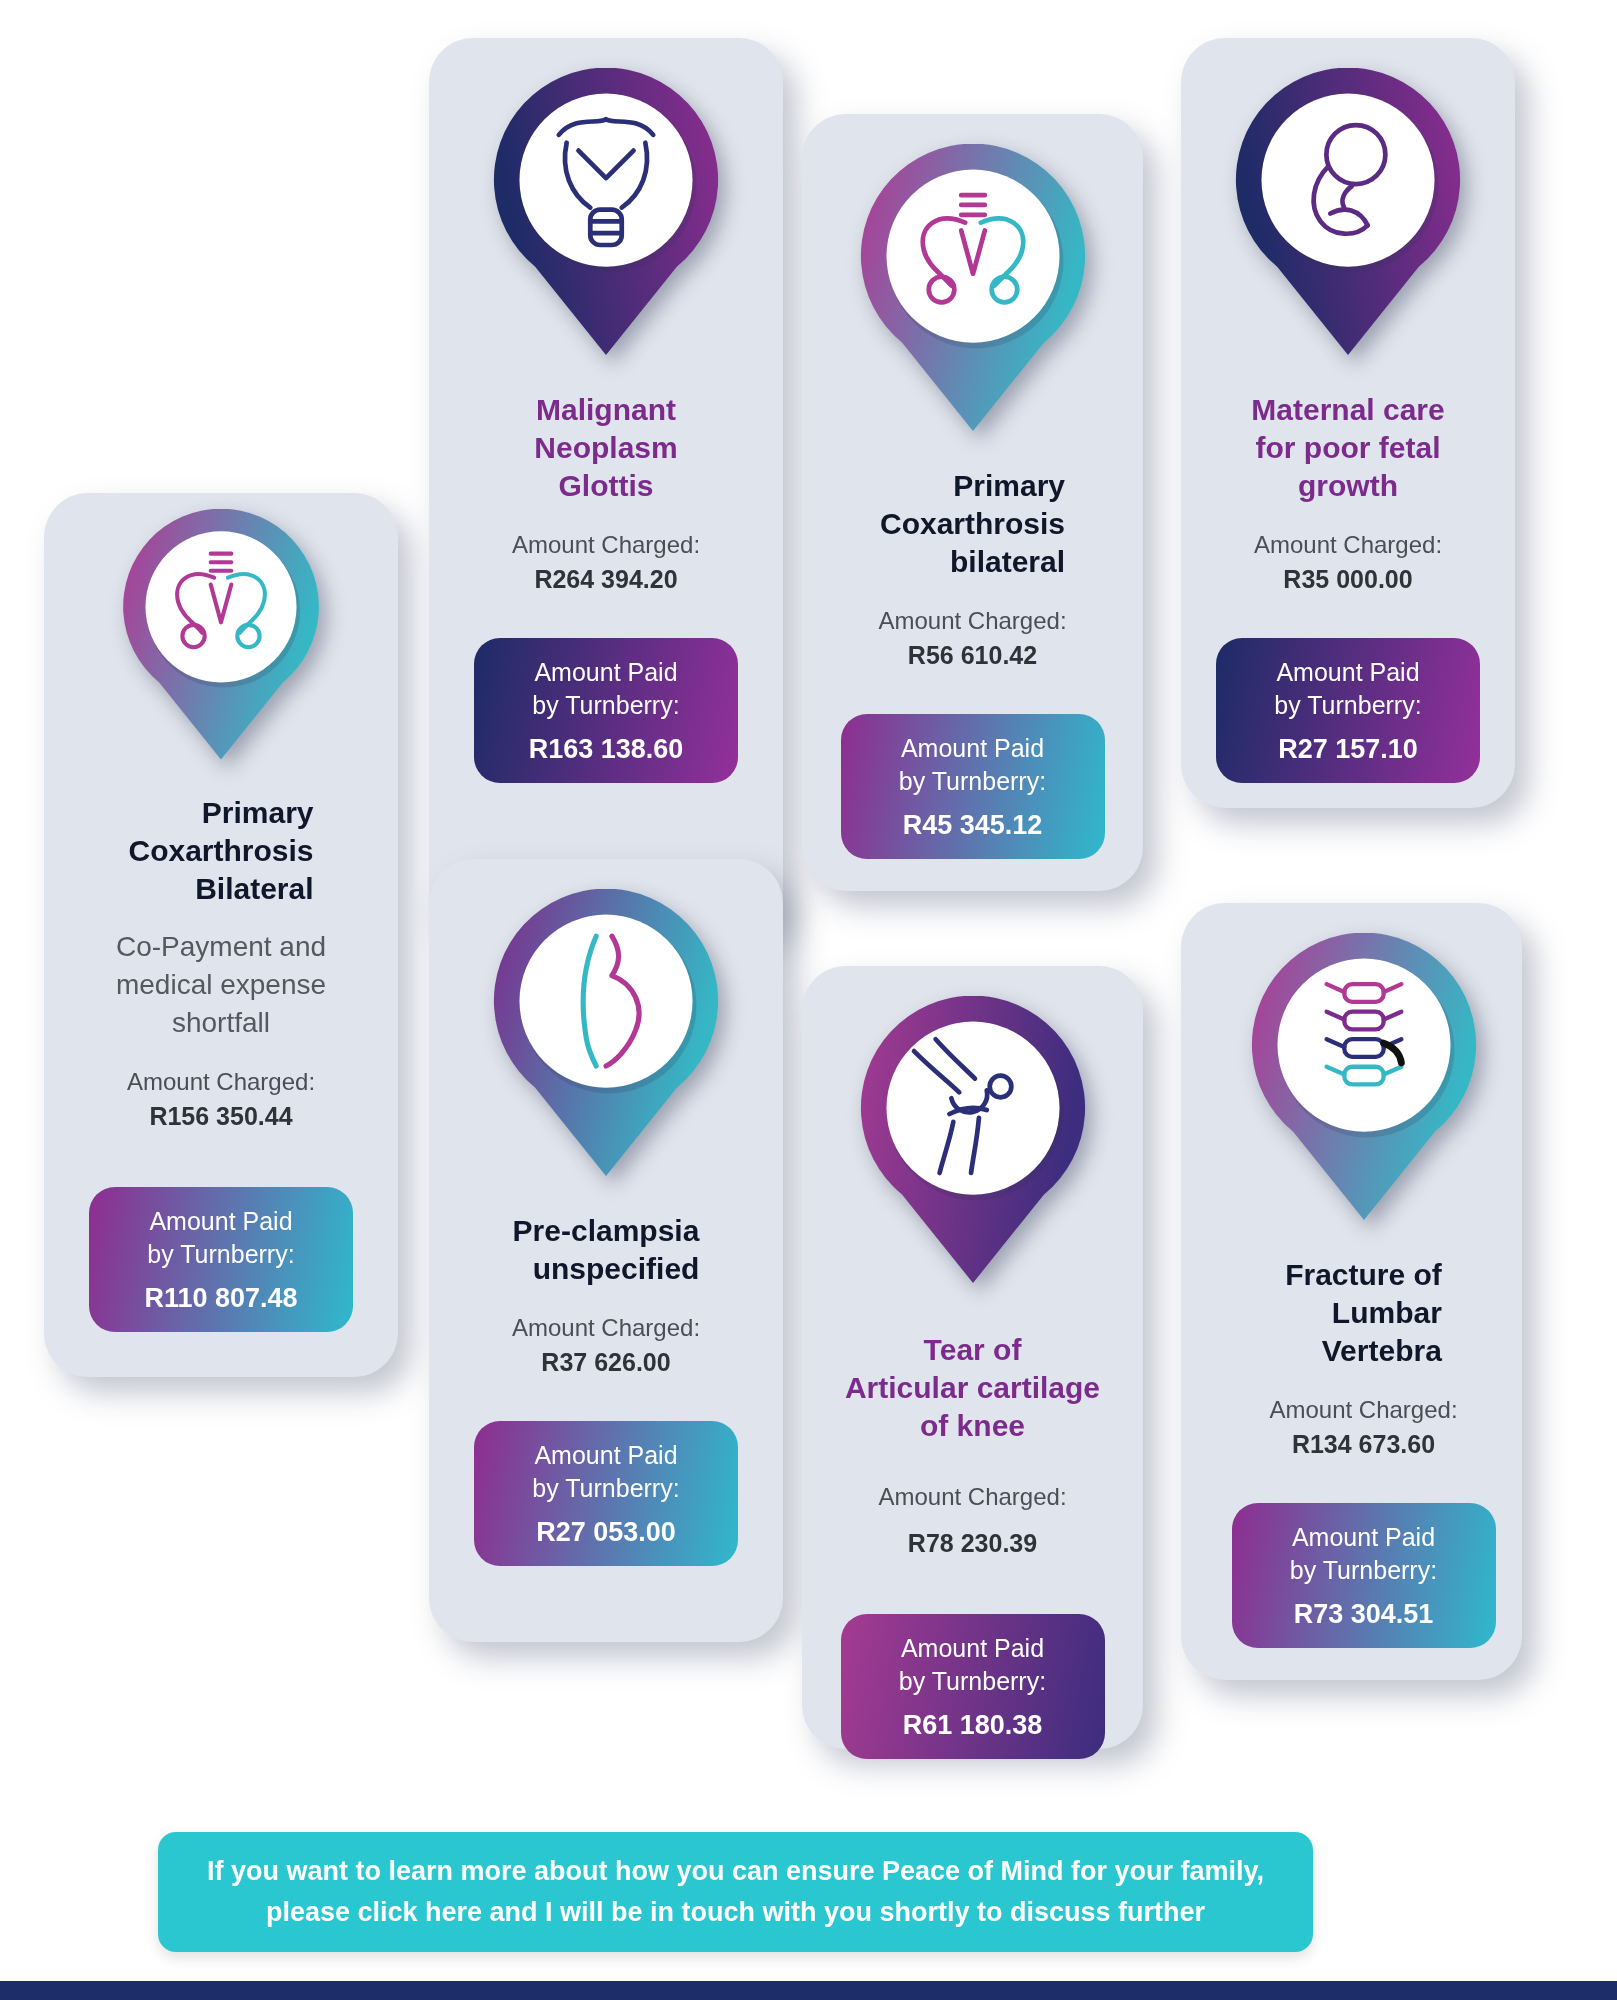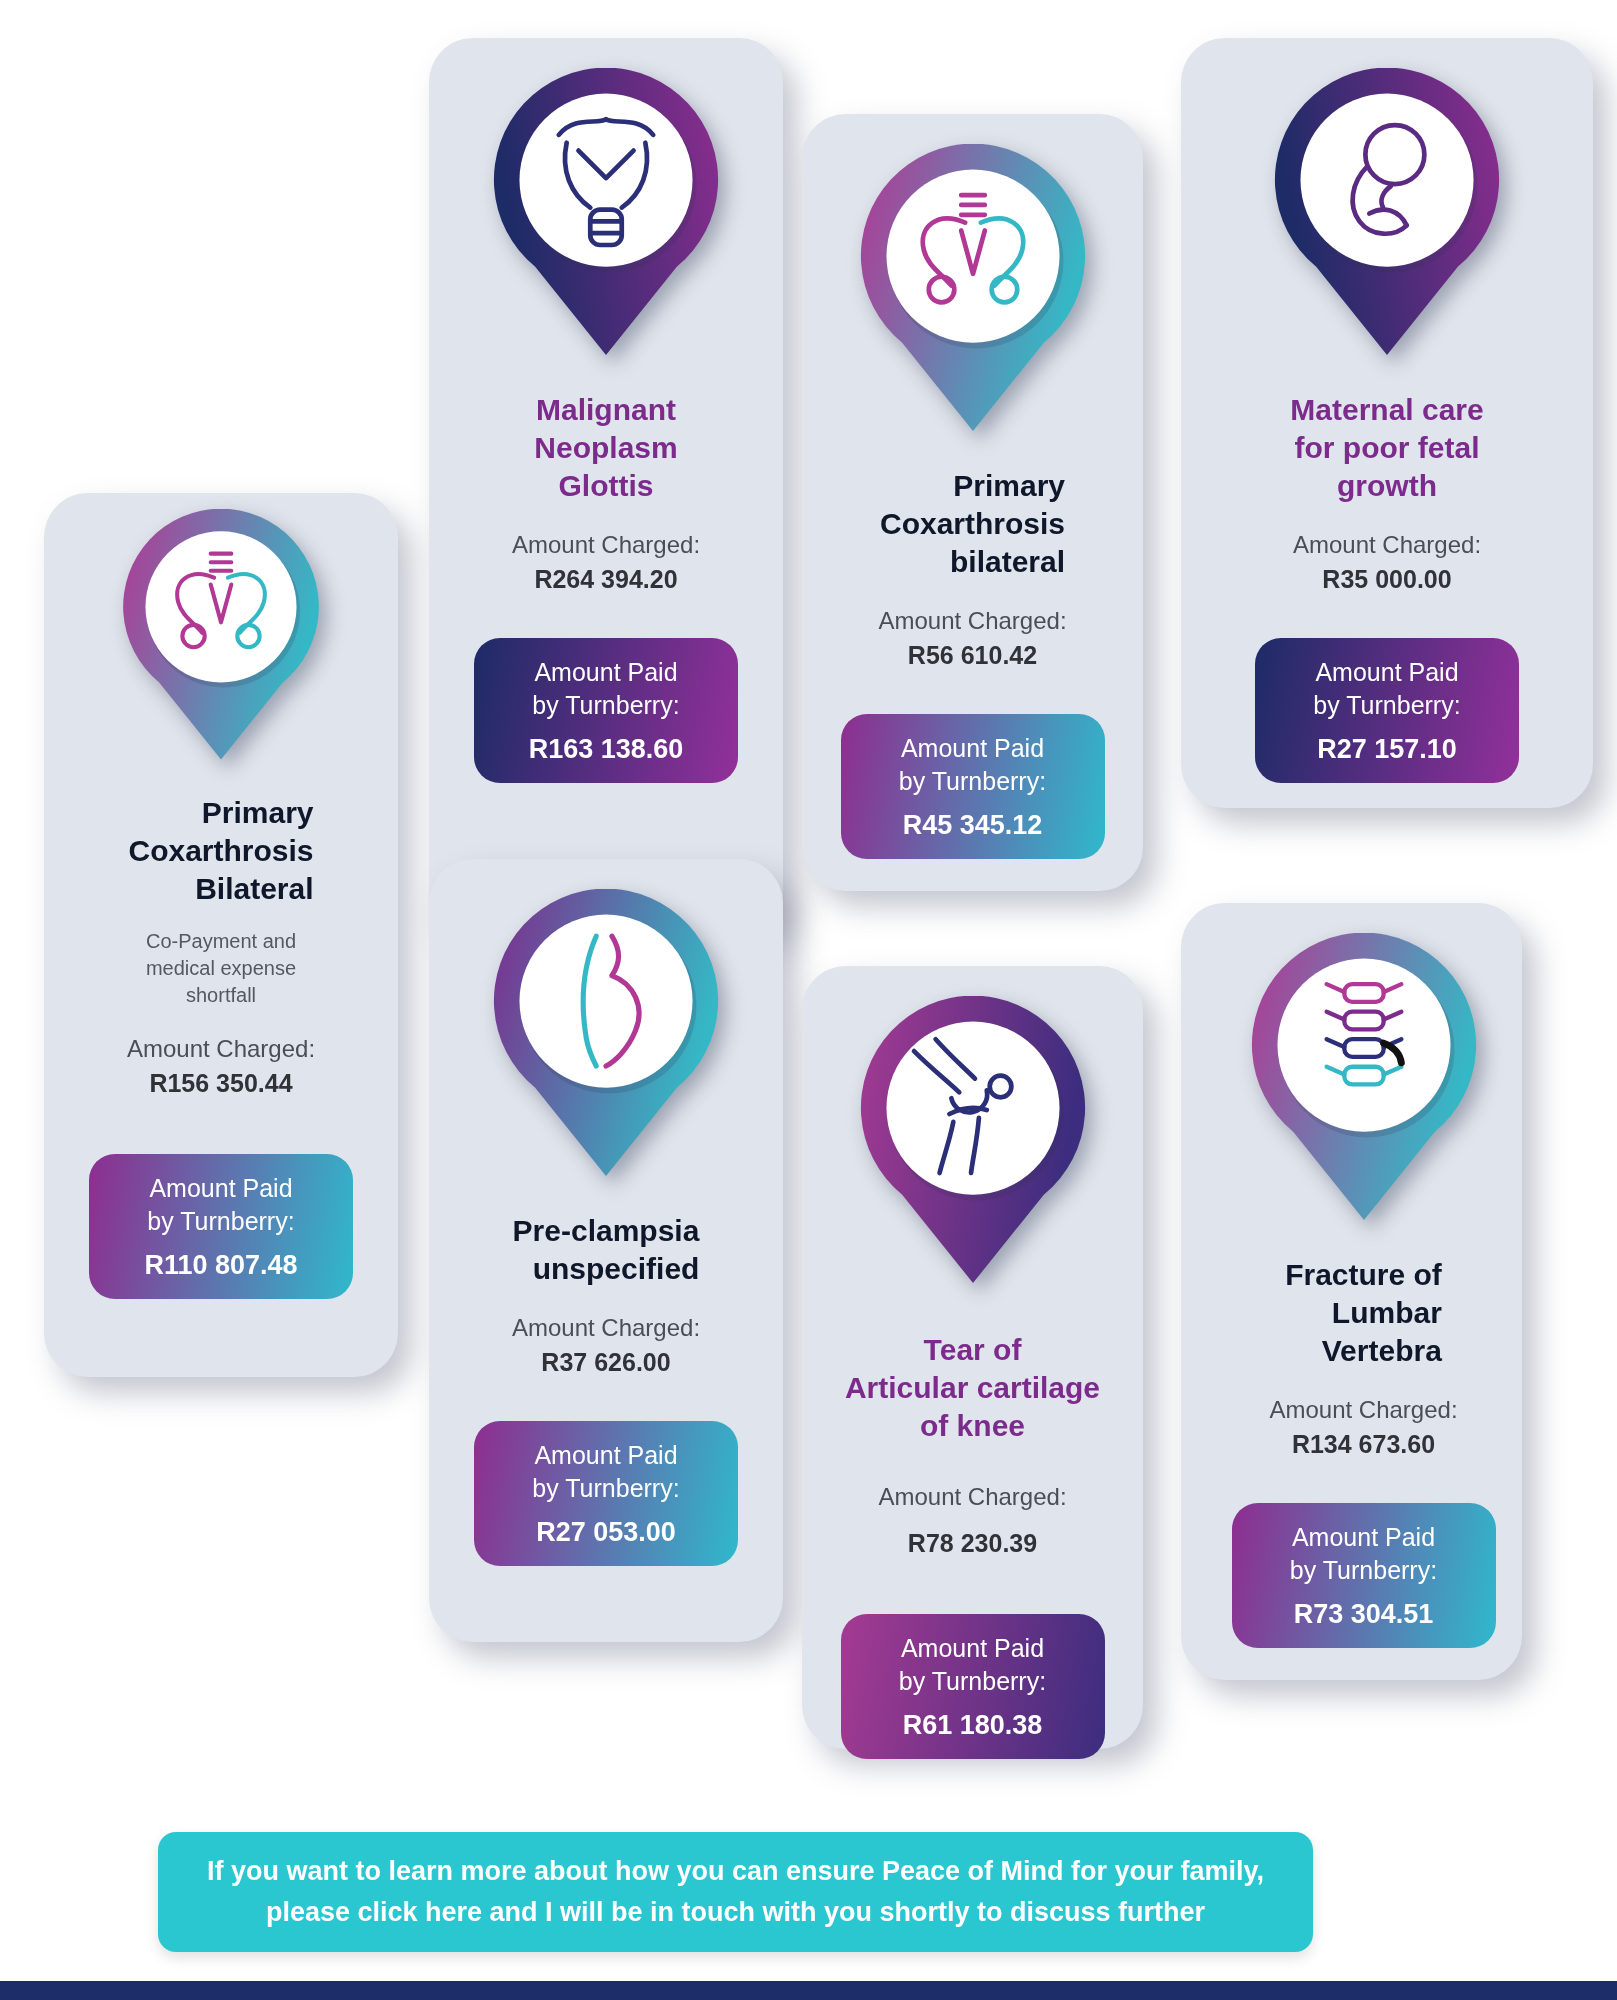--- a/index.html
+++ b/index.html
@@ -11,33 +11,33 @@
     background:#e0e4ec;
     border-radius:44px;
     box-shadow:14px 16px 30px rgba(96,106,128,.38);
     display:flex; flex-direction:column; align-items:center;
     text-align:center;
     padding:30px 24px 0;
   }
   .c0 { left:44px;  top:493px; width:354px; height:884px; padding-top:16px; }
   .c1 { left:429px; top:38px;  width:354px; height:901px; }
   .c2 { left:802px; top:114px; width:341px; height:777px; }
-  .c3 { left:1181px;top:38px;  width:412px; height:770px; }
+  .c3 { left:1181px;top:38px;  width:334px; height:770px; }
   .c4 { left:429px; top:859px; width:354px; height:783px; }
   .c5 { left:802px; top:966px; width:341px; height:783px;gap:12px; }
   .c6 { left:1181px;top:903px; width:341px; height:777px;padding-left:48px; }
 
   .pin-svg { display:block; width:236px; filter:drop-shadow(7px 9px 10px rgba(70,80,105,.45)); }
   .c0 .pin-svg { width:206px; }
 
   .title { font-size:30px; font-weight:bold; line-height:1.27; margin:24px 0 0; white-space:pre-line; }
   .t-magenta { color:#0f172a;text-align:right; }
   .t-purple  { color:#7c2b8c; }
 
-  .subtitle { font-size:20px; color:#55595f; line-height:1.35; margin-top:20px; white-space:pre-line; }
+  .subtitle { font-size:28px; color:#55595f; line-height:1.35; margin-top:20px; white-space:pre-line; }
 
   .charged-label { font-size:24px; color:#4a4e55; margin-top:26px; }
   .charged-value { font-size:25px; font-weight:bold; color:#2f3237; margin-top:6px; }
 
   .paid-box {
     margin-top:44px; border-radius:26px; padding:18px 26px;
     color:#ffffff; min-width:264px;
   }
   .c0 .paid-box { margin-top:56px; }
   .paid-pt { background:linear-gradient(100deg,#8e2d90 0%, #2fb9cc 100%); }

